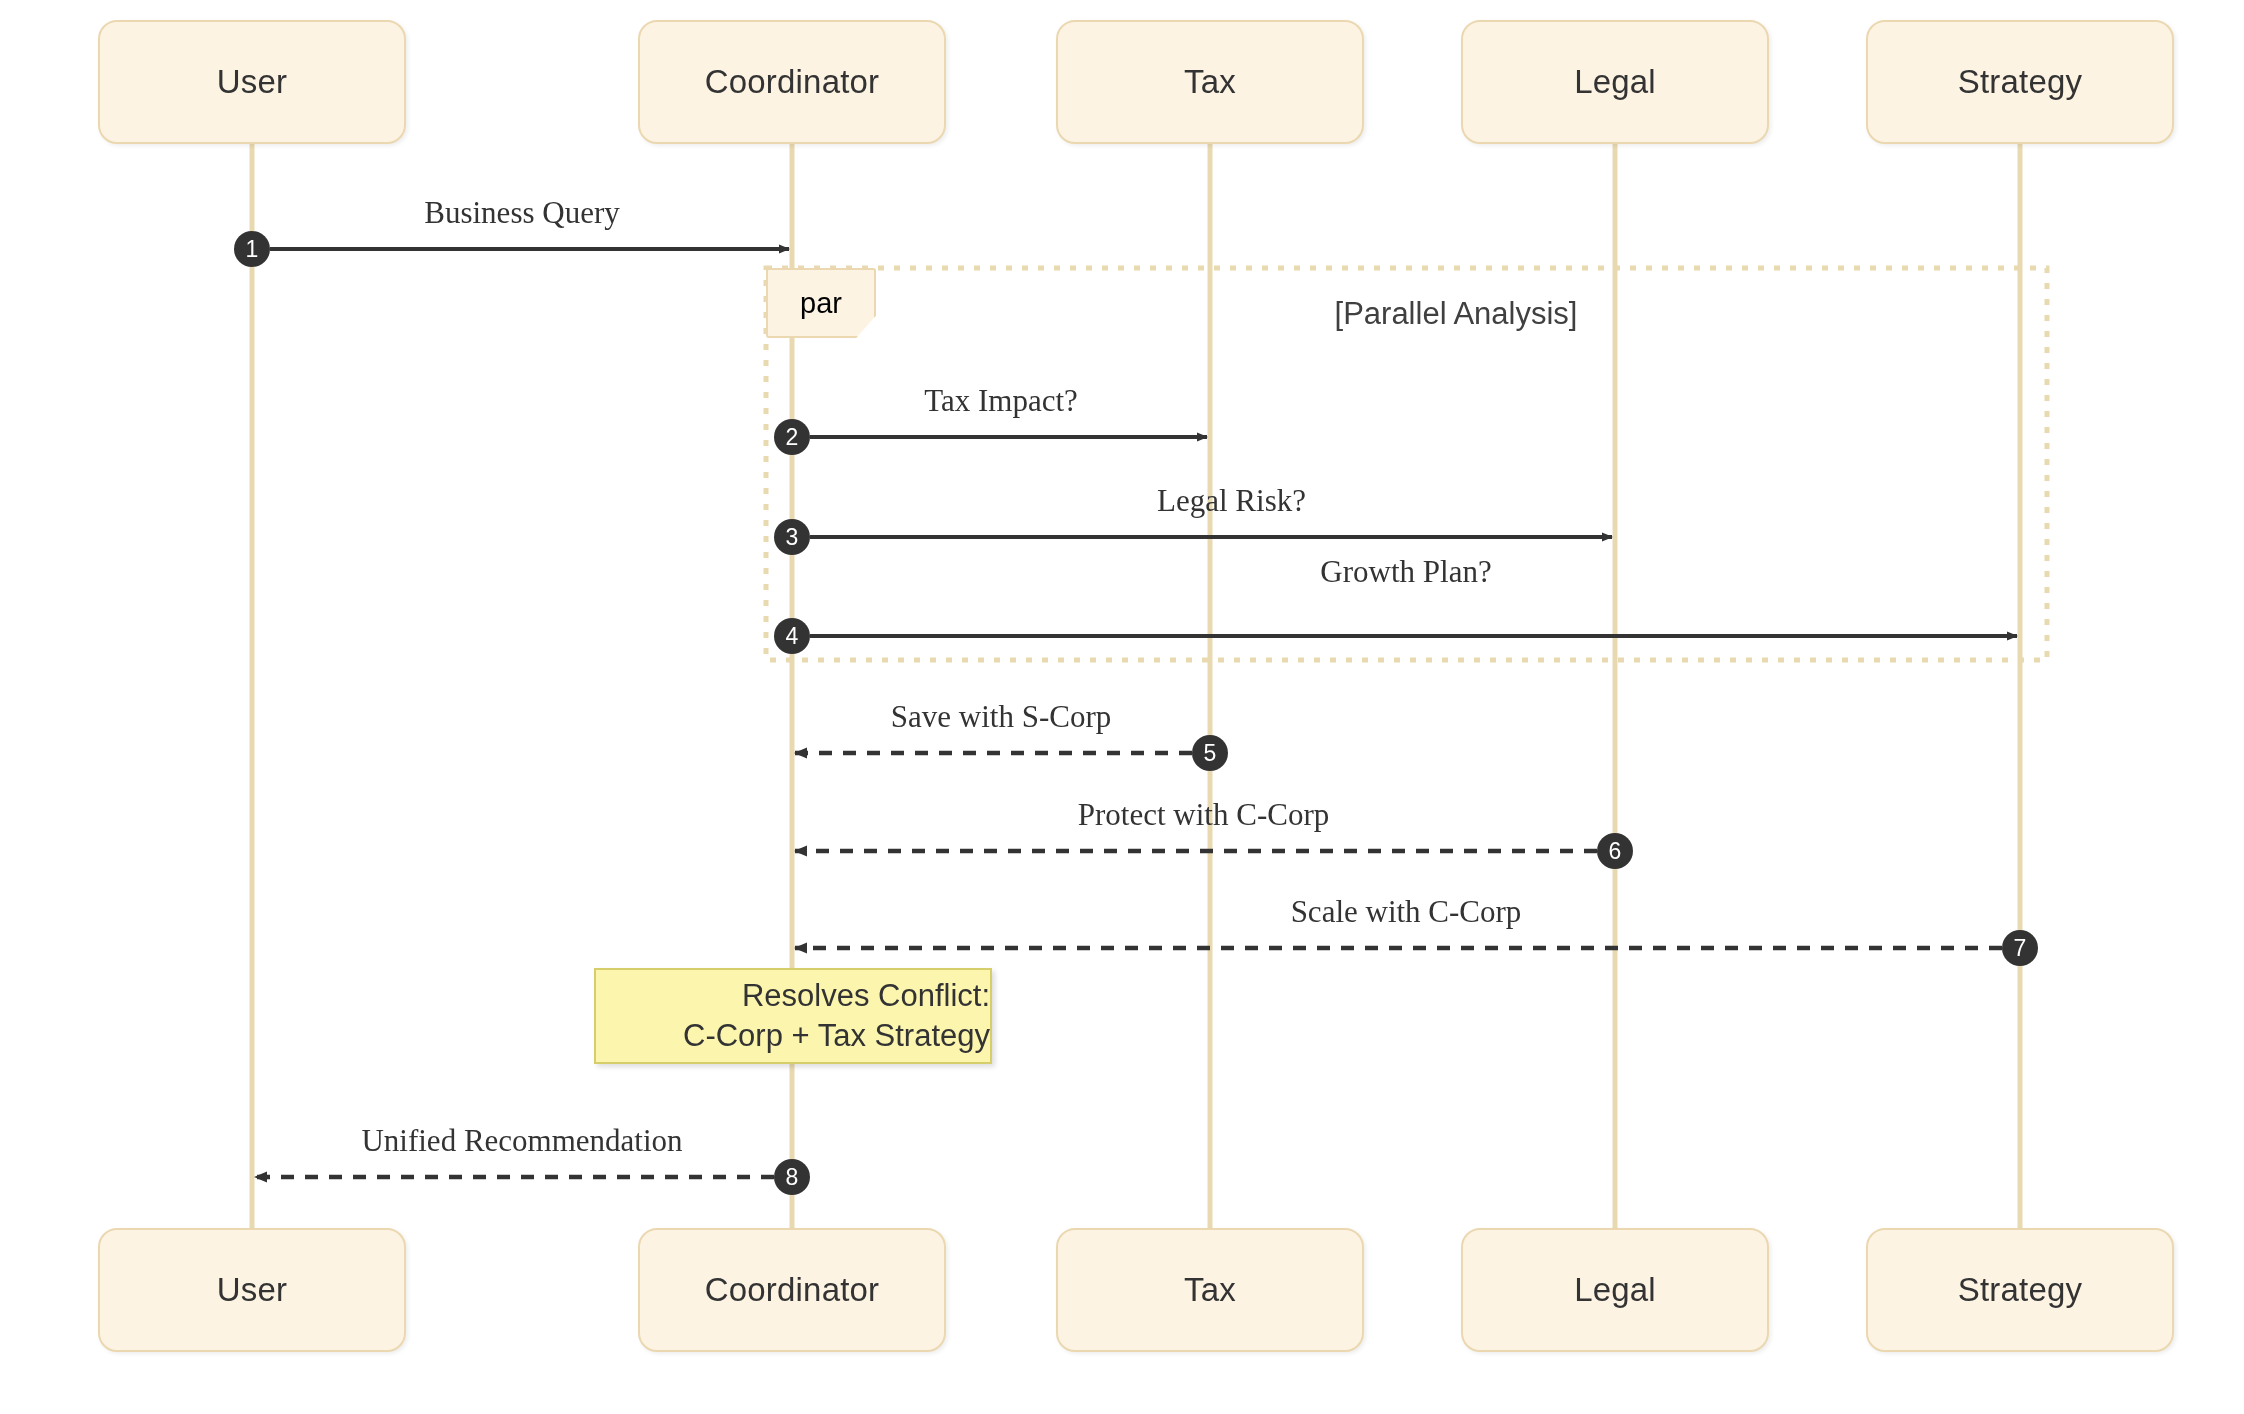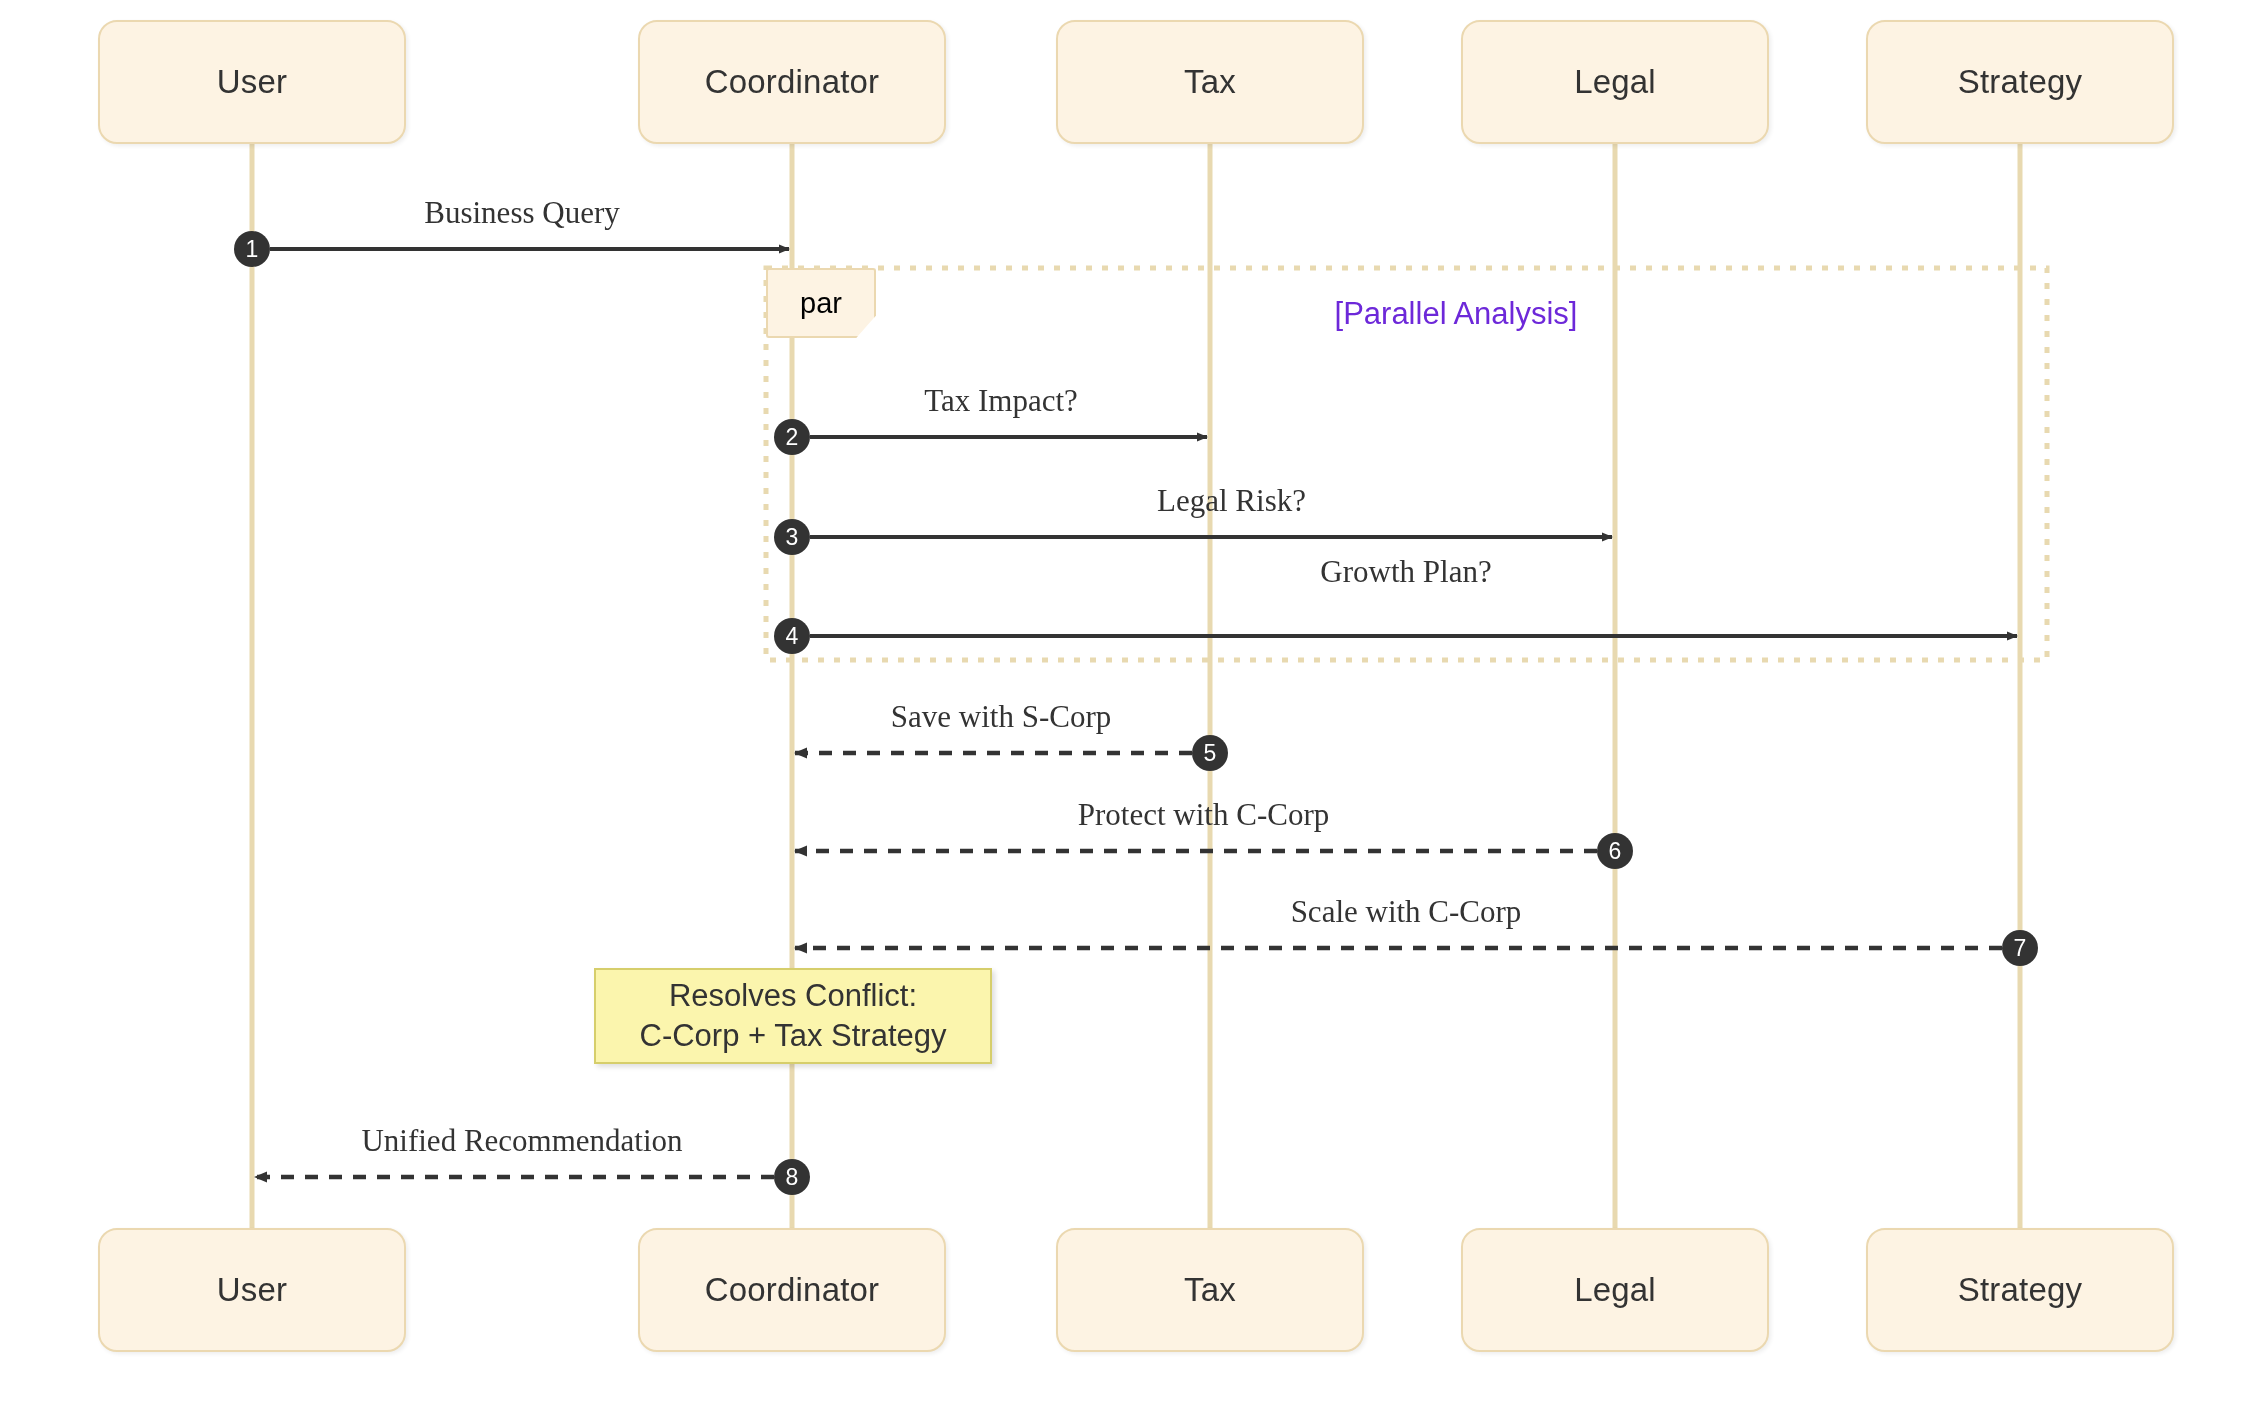--- a/index.html
+++ b/index.html
@@ -73,32 +73,32 @@
     align-items: center;
     justify-content: center;
     font-size: 29px;
     color: #000000;
     border-radius: 3px;
     box-shadow: 2px 2px 4px rgba(0,0,0,0.10);
   }
   .frag-title {
     position: absolute;
     font-size: 31px;
-    color: #6d28d9;
+    color: #404040;
     white-space: nowrap;
     transform: translateX(-50%);
   }
   .note-box {
     position: absolute;
     background: #FBF5AD;
     border: 2px solid #D6CE6B;
     box-sizing: border-box;
     display: flex;
     flex-direction: column;
-    align-items: center;
+    align-items: flex-end;
     justify-content: center;
     box-shadow: 3px 3px 5px rgba(0,0,0,0.13);
   }
   .note-line {
     font-size: 31px;
     color: #333333;
     white-space: nowrap;
     line-height: 1.28;
   }
 </style>

